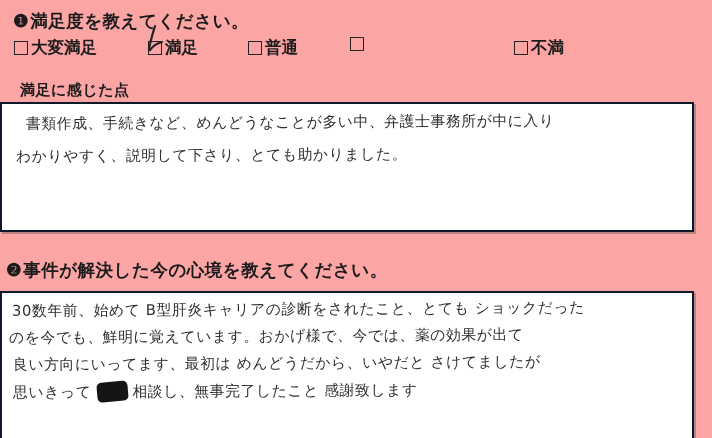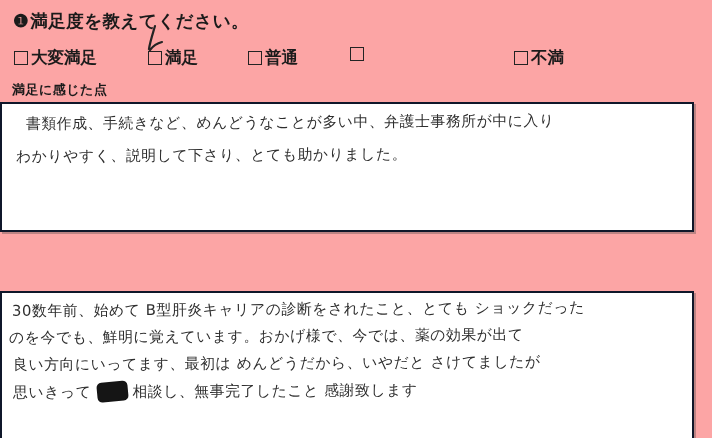--- a/index.html
+++ b/index.html
@@ -23,36 +23,35 @@
   .q1{left:13px;top:9px;}
   .q2{left:6px;top:258px;}
   .qnum{margin-right:1px;}
 
   .options-row{position:absolute;top:37px;left:0;width:712px;height:24px;}
   .option{
     position:absolute;
     display:flex;align-items:center;gap:3px;
     font-size:16.5px;font-weight:700;white-space:nowrap;
     cursor:default;
-    margin-top:10px;
   }
   .cbox{
     width:12px;height:12px;
     border:1.6px solid #232323;
     display:inline-block;
     background:transparent;
     flex:0 0 auto;
   }
   .opt0{left:14px}.opt1{left:148px}.opt2{left:248px}.opt3{left:350px}.opt4{left:514px}
 
   .checkmark-svg{position:absolute;left:141px;top:24px;pointer-events:none;}
 
   .box-label{
-    position:absolute;left:12px;top:81px;
-    font-size:13px;font-weight:700;letter-spacing:0.5px;
+    position:absolute;left:20px;top:81px;
+    font-size:15px;font-weight:700;letter-spacing:0.5px;
   }
 
   .answer-box{
     position:absolute;left:0;width:694px;
     border:2px solid #0f172a;
     box-shadow:2px 2px 0 rgba(70,70,70,0.35);
     background:#fff;
     box-sizing:border-box;
   }
   .box1{top:102px;height:130px;}
@@ -120,20 +119,23 @@
     <path d="M14 2 C12 9 9 18 8 25 L9 26 C12 22 17 19 21 18" fill="none" stroke="#242424" stroke-width="2.2" stroke-linecap="round"></path>
   </svg>
 
   <div class="box-label">満足に感じた点</div>
 
   <div class="answer-box box1">
     <div class="hw b1l0">書類作成、手続きなど、めんどうなことが多い中、弁護士事務所が中に入り</div>
     <div class="hw b1l1">わかりやすく、説明して下さり、とても助かりました。</div>
   </div>
 
+  <div class="q-header q2">
+    <span class="qnum">❷</span><span>事件が解決した今の心境を教えてください。</span>
+  </div>
 
   <div class="answer-box box2">
     <div class="hw b2l0">30数年前、始めて B型肝炎キャリアの診断をされたこと、とても ショックだった</div>
     <div class="hw b2l1">のを今でも、鮮明に覚えています。おかげ様で、今では、薬の効果が出て</div>
     <div class="hw b2l2">良い方向にいってます、最初は めんどうだから、いやだと さけてましたが</div>
     <div class="hw b2l3">
       <span>思いきって</span><span class="redaction"></span><span>相談し、無事完了したこと 感謝致します</span>
     </div>
   </div>
 

